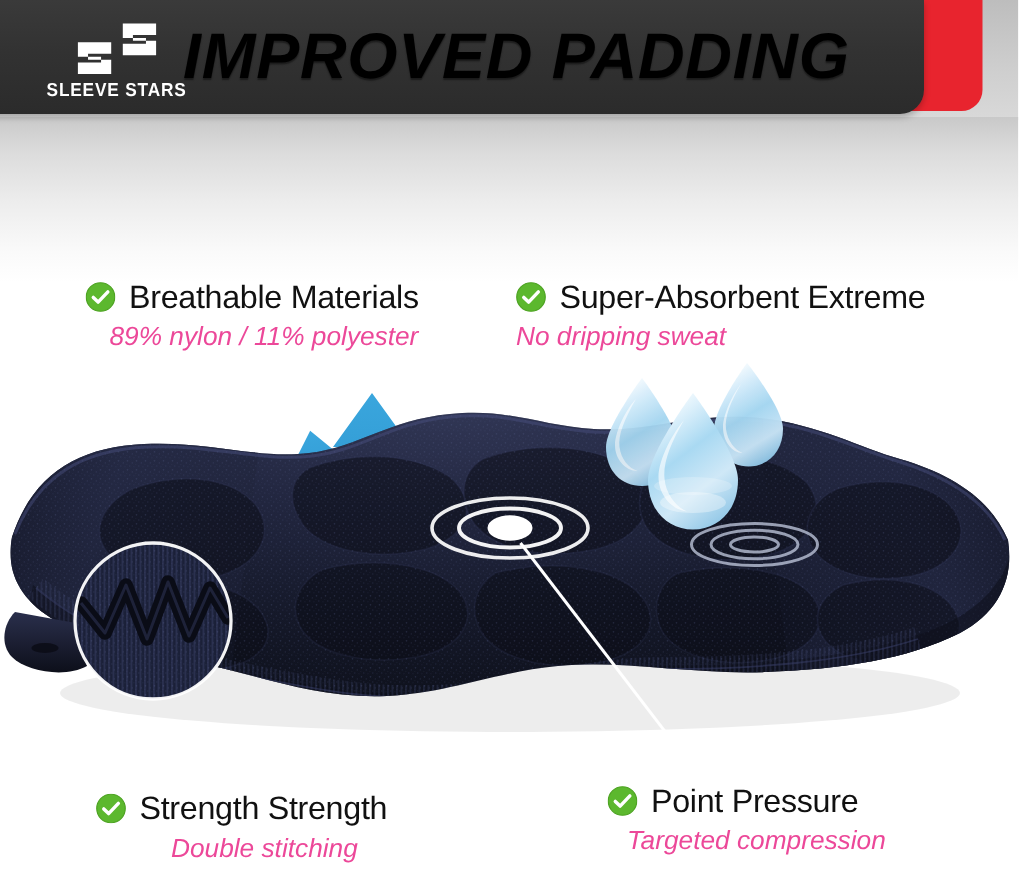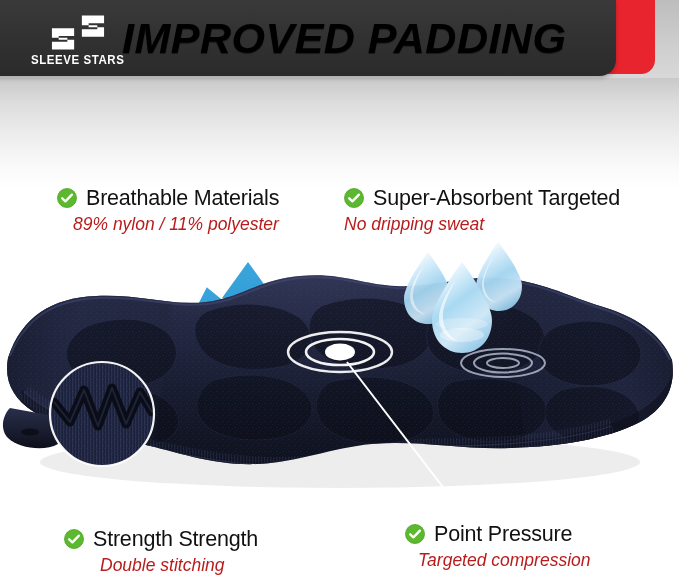--- a/index.html
+++ b/index.html
@@ -122,36 +122,36 @@
   }
   .feature-title {
     color: #111111;
     font-family: "Liberation Sans", sans-serif;
     font-weight: normal;
     font-size: 21.5px;
     letter-spacing: -0.2px;
     line-height: 24px;
   }
   .feature-sub {
-    color: #b91c1c;
+    color: #ec4899;
     font-family: "Liberation Sans", sans-serif;
     font-style: italic;
     font-size: 17.5px;
     line-height: 22px;
     margin-top: 3px;
   }
 
   .f-breathable { left: 57px;  top: 186px; }
   .f-breathable .feature-sub { margin-left: 16px; }
 
   .f-absorbent  { left: 344px; top: 186px; }
   .f-absorbent  .feature-sub { }
 
   .f-strength   { left: 64px;  top: 527px; }
-  .f-strength   .feature-sub { margin-left: 36px; }
+  .f-strength   .feature-sub { margin-left: 50px; }
 
   .f-point      { left: 405px; top: 522px; }
   .f-point      .feature-sub { margin-left: 13px; text-align: center; }
 
   
   .stage {
     position: absolute;
     left: 0; top: 240px;
     width: 679px; height: 270px;
   }
@@ -195,21 +195,21 @@
     <div class="feature-sub">89% nylon / 11% polyester</div>
   </div>
 
   <div class="feature f-absorbent">
     <div class="feature-head">
       <svg class="check-badge" viewBox="0 0 20 20">
         <circle cx="10" cy="10" r="9.5" fill="#5cb82e"></circle>
         <circle cx="10" cy="10" r="9.5" fill="none" stroke="#4da322" stroke-width="0.8"></circle>
         <path d="M5.2 10.3 L8.4 13.4 L14.9 6.6" fill="none" stroke="#ffffff" stroke-width="2.3" stroke-linecap="round" stroke-linejoin="round"></path>
       </svg>
-      <span class="feature-title">Super-Absorbent Targeted</span>
+      <span class="feature-title">Super-Absorbent Extreme</span>
     </div>
     <div class="feature-sub">No dripping sweat</div>
   </div>
 
   <div class="stage">
     <svg width="679" height="270" viewBox="0 0 679 270">
       <defs>
 
         <linearGradient id="fabricMain" x1="0" y1="0" x2="0" y2="1">
           <stop offset="0%" stop-color="#262b46"></stop>

